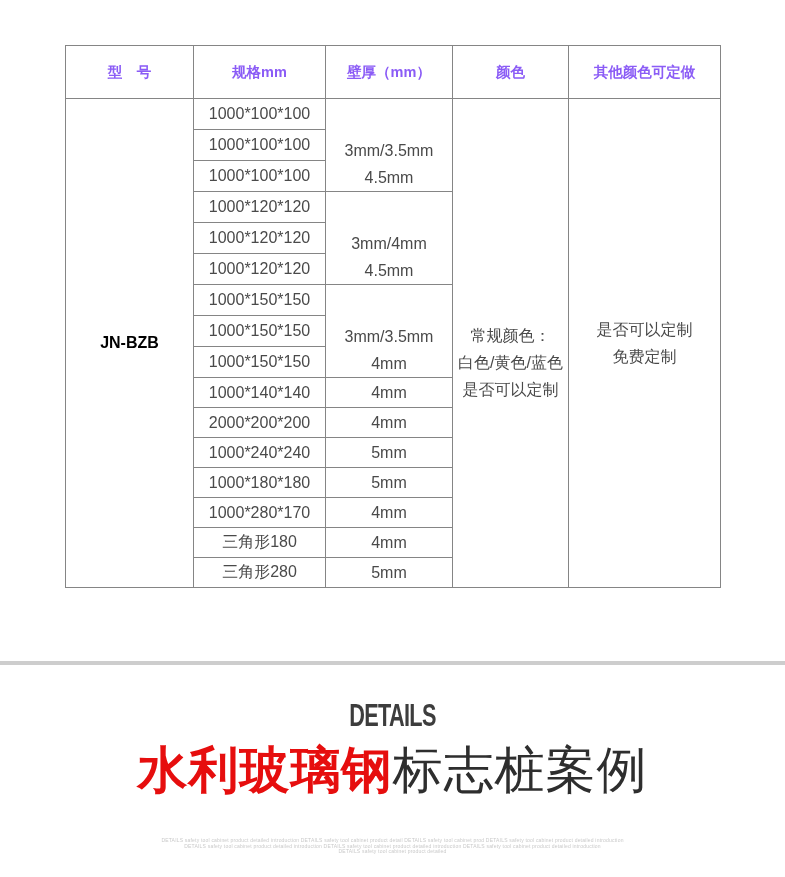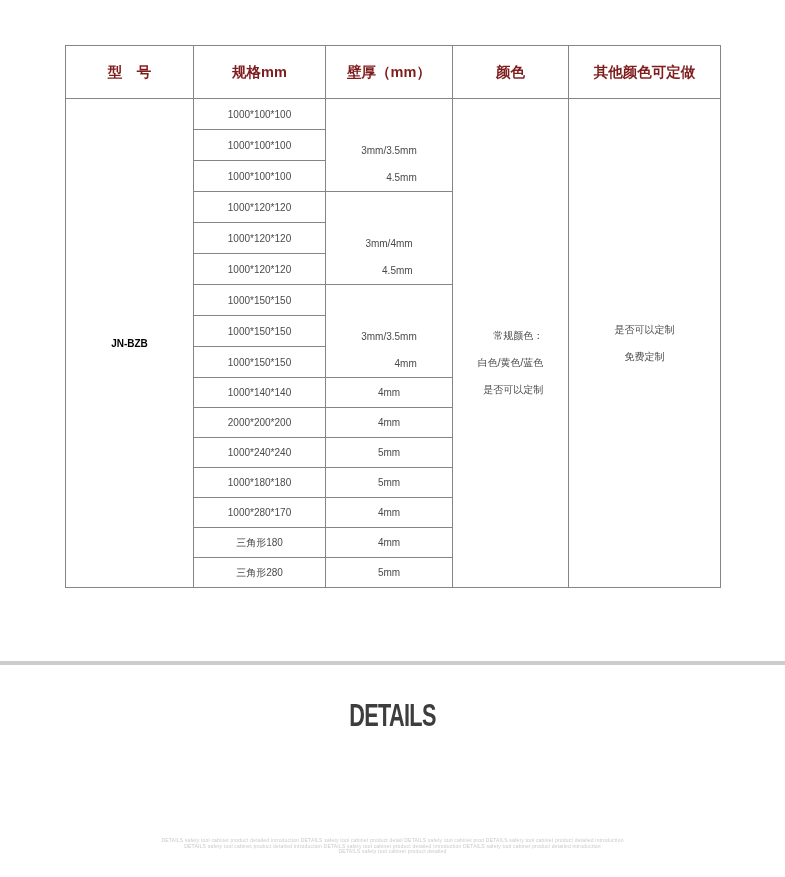--- a/index.html
+++ b/index.html
@@ -24,38 +24,38 @@
   table.spec {
     border-collapse: collapse;
     table-layout: fixed;
     width: 655px;
     color: #4a4a4a;
   }
   table.spec th, table.spec td {
     border: 1px solid #858585;
     text-align: center;
     vertical-align: middle;
-    font-size: 10px;
+    font-size: 16px;
     padding: 0;
   }
   table.spec th {
     height: 53px;
     font-weight: bold;
-    color: #7f1d1d;
+    color: #8b5cf6;
     font-size: 14.5px;
   }
   table.spec td { height: 30px; }
   td.model-cell {
     font-weight: bold;
     color: #000000;
     font-size: 15px;
   }
   .block-left {
     display: inline-block;
-    text-align: right;
+    text-align: center;
     line-height: 27px;
     margin-top: 38px;
   }
   .centered-lines { line-height: 27px; }
 
   
   .divider-band {
     position: absolute;
     left: 0;
     top: 661px;
@@ -201,20 +201,23 @@
           <td>5mm</td>
         </tr>
       </tbody>
     </table>
   </div>
 
   <div class="divider-band"></div>
 
   <div class="details-eyebrow">DETAILS</div>
 
+  <div class="details-title">
+    <span class="title-highlight" id="title-highlight" style="color: rgb(230, 14, 14);">水利玻璃钢</span><span class="title-rest">标志桩案例</span>
+  </div>
 
   <div class="watermark">
     <div>DETAILS safety tool cabinet product detailed introduction DETAILS safety tool cabinet product detail DETAILS safety tool cabinet prod DETAILS safety tool cabinet product detailed introduction</div>
     <div>DETAILS safety tool cabinet product detailed introduction DETAILS safety tool cabinet product detailed introduction DETAILS safety tool cabinet product detailed introduction</div>
     <div>DETAILS safety tool cabinet product detailed</div>
   </div>
 
 </div>
 
 </body></html>

